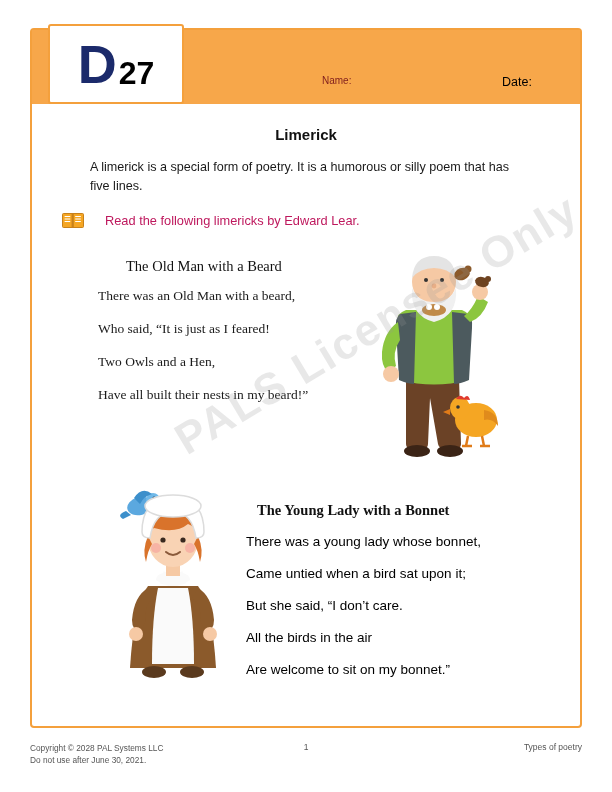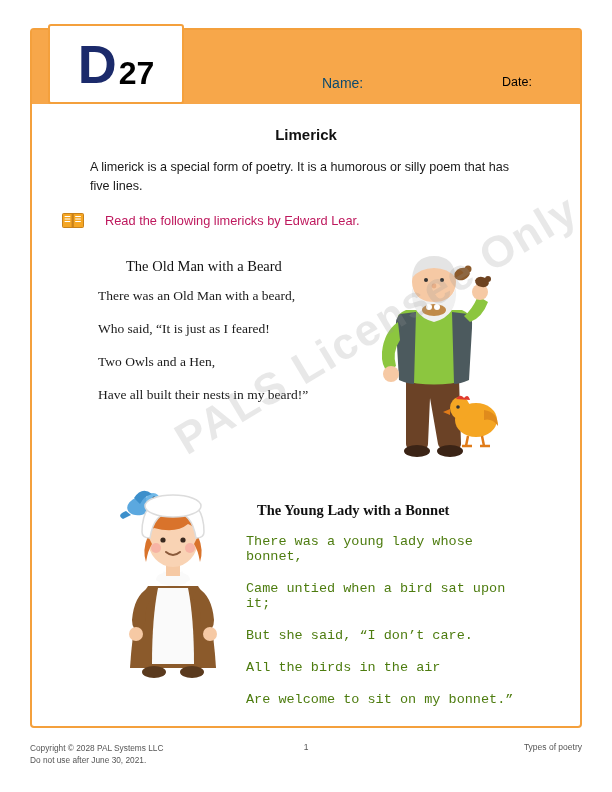--- a/index.html
+++ b/index.html
@@ -75,22 +75,22 @@
     line-height: 1;
     margin-left: 2px;
     position: relative;
     top: 9px;
   }
 
   .name-label {
     position: absolute;
     left: 290px;
     top: 45px;
-    font-size: 14px;
-    color: #0c4a6e;
+    font-size: 10px;
+    color: #7f1d1d;
   }
   .date-label {
     position: absolute;
     left: 470px;
     top: 45px;
     font-size: 12.5px;
     color: #000000;
   }
 
   
@@ -160,23 +160,23 @@
     font-family: "Liberation Serif", serif;
     font-size: 14.5px;
     font-weight: bold;
     color: #111111;
   }
   .poem2-lines {
     position: absolute;
     left: 214px;
     top: 504px;
     width: 290px;
-    font-family: Liberation Mono, monospace;
+    font-family: Liberation Sans, sans-serif;
     font-size: 13.5px;
-    color: #4d7c0f;
+    color: #000000;
   }
   .poem2-lines .pline { margin-bottom: 17px; }
 
   
   .watermark {
     position: absolute;
     left: 120px;
     top: 290px;
     width: 380px;
     transform: rotate(-31deg);

